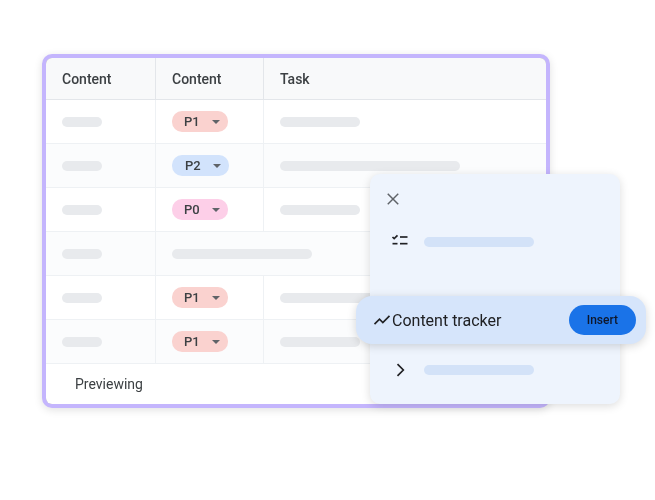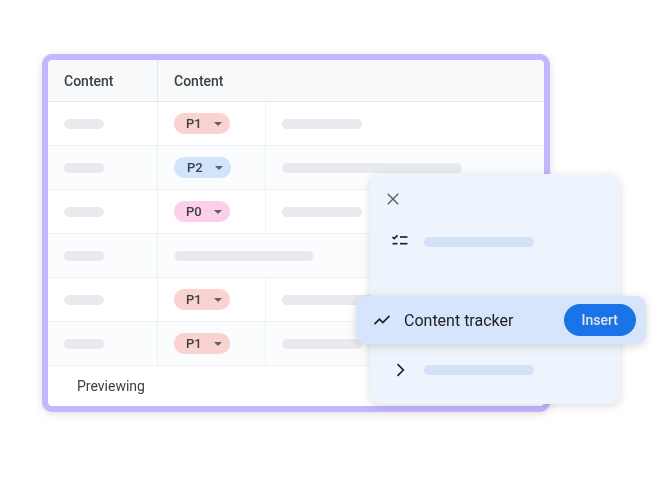--- a/index.html
+++ b/index.html
@@ -9,21 +9,21 @@
       width: 655px;
       height: 500px;
       position: relative;
       overflow: hidden;
     }
     .table-container {
       position: absolute;
       top: 54px;
       left: 42px;
       width: 508px;
-      border: 6px solid #c4b5fd;
+      border: 4px solid #c4b5fd;
       border-radius: 10px;
       background: #a3a3a3;
       box-shadow: 0 2px 8px rgba(0,0,0,0.12);
       overflow: hidden;
       text-align: right;
     }
     .table-header {
       display: flex;
       background: #f8f9fa;
       border-bottom: 1px solid #e3e6ea;
@@ -144,52 +144,52 @@
       color: #5f6368;
       width: 18px; height: 18px;
     }
     .highlight-row {
       position: absolute;
       top: 296px;
       left: 356px;
       width: 290px;
       height: 48px;
       background: #d6e5fb;
-      border-radius: 10px;
+      border-radius: 16px;
       box-shadow: 0 2px 10px rgba(0,0,0,0.16);
       display: flex;
       align-items: center;
       padding: 0 10px 0 16px;
-      gap: 12px;
     }
     .highlight-label {
       font-size: 16px;
       font-weight: 400;
       color: #202124;
       flex: 1;
     }
     .insert-btn {
       background: #1a73e8;
-      color: #e5e5e5;
+      color: #0f172a;
       border: none;
       border-radius: 20px;
       padding: 8px 18px;
-      font-size: 14px;
+      font-size: 12px;
       font-weight: 500;
       cursor: pointer;
       font-family: inherit;
     }
   </style>
 </head>
 <body>
 
 <div class="table-container">
   <div class="table-header">
     <div class="th col-content">Content</div>
     <div class="th col-priority">Content</div>
+    <div class="th col-task">Task</div>
   </div>
 
   <div class="table-row">
     <div class="td td-content">
         <div class="placeholder-bar w40"></div>
       </div>
     <div class="td td-priority">
       <span class="priority-chip chip-p1">
         <span>P1</span>
         <span class="dropdown-caret"></span>

